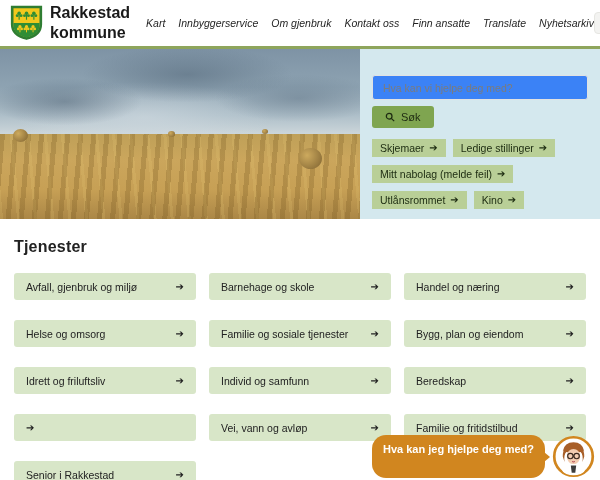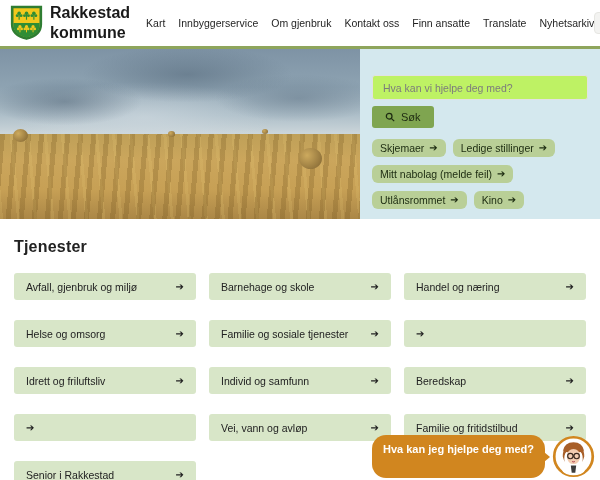--- a/index.html
+++ b/index.html
@@ -4,21 +4,21 @@
 <style>
   * { margin:0; padding:0; box-sizing:border-box; }
   html,body { background:#fff; }
   body { font-family:"Liberation Sans", sans-serif; color:#1f1f1f; }
   .page { position:relative; width:600px; height:480px; background:#fff; overflow:hidden; }
 
   
   .header { display:flex; align-items:center; height:46px; padding:0 8px 0 10px; background:#fff; }
   .logo { display:flex; align-items:center; gap:7px; cursor:pointer; }
   .logo-text { font-size:16px; font-weight:bold; line-height:1.25; color:#1a1a1a; white-space:pre-line; }
-  .nav { display:flex; align-items:center; gap:13px; margin-left:16px; }
+  .nav { display:flex; align-items:center; gap:13px; margin-left:16px;font-style:italic; }
   .nav-link { font-size:10.5px; color:#1f1f1f; text-decoration:none; white-space:nowrap; }
   .header-actions { margin-left:auto; display:flex; gap:8px; }
   .hbtn { display:inline-flex; align-items:center; gap:4px; background:#f3f3f1; border:1px solid #e6e6e2;
           border-radius:4px; padding:4px 9px; font-size:10.5px; color:#222; cursor:pointer; }
   .hbtn .glyph { font-size:12px; line-height:1; }
   .mag { width:10px; height:10px; display:block; }
 
   .divider { height:3px; background:#8ea55c; }
 
   
@@ -38,27 +38,27 @@
       linear-gradient(180deg,#bfa058 0%,#cba65c 30%,#c7a055 65%,#ab8746 100%); }
   .bale { position:absolute; border-radius:50%;
     background:radial-gradient(circle at 35% 35%, #cdaa5e, #7e6230); }
   .bale-left   { left:13px;  top:80px;  width:15px; height:13px; }
   .bale-right  { right:38px; top:99px;  width:23px; height:21px; }
   .bale-far-1  { left:168px; top:82px;  width:7px;  height:6px; }
   .bale-far-2  { left:262px; top:80px;  width:6px;  height:5px; }
 
   .hero-panel { flex:1; background:#d4e8ee; padding:26px 12px 0; }
   .search-input { width:100%; height:25px; border:1px solid #e2e2e2; border-radius:3px;
-    padding:0 10px; font-size:10.5px; font-family:"Liberation Sans",sans-serif; color:#333; background:#bef264; }
+    padding:0 10px; font-size:10.5px; font-family:"Liberation Sans",sans-serif; color:#333; background:#3b82f6; }
   .search-input::placeholder { color:#7c7c7c; }
   .sok-btn { margin-top:6px; display:inline-flex; align-items:center; gap:6px; background:#7fa550;
     border:none; border-radius:3px; padding:5px 13px; font-size:11px; color:#1e2b12;
     font-family:"Liberation Sans",sans-serif; cursor:pointer; }
   .chips { margin-top:11px; display:flex; flex-wrap:wrap; gap:8px 7px; }
-  .chip { display:inline-flex; align-items:center; gap:5px; background:#b9cf97; border-radius:6px;
+  .chip { display:inline-flex; align-items:center; gap:5px; background:#b9cf97; border-radius:0;
     padding:3px 8px; font-size:10.5px; color:#1c2b10; text-decoration:none; cursor:pointer; }
   .arrow { font-size:10px; color:#1c2b10; line-height:1; }
 
   
   .services { padding:19px 14px 0; }
   .services-title { font-size:16px; font-weight:bold; color:#222; letter-spacing:.2px; }
   .grid { margin-top:17px; display:grid; grid-template-columns:repeat(3,1fr); gap:20px 13px; }
   .tile { display:flex; align-items:center; justify-content:space-between; height:27px;
     background:#d8e6c8; border-radius:3px; padding:0 12px; font-size:10.5px; color:#222;
     text-decoration:none; cursor:pointer; }
@@ -197,20 +197,21 @@
         </a>
         <a class="tile" href="#">
           <span>Helse og omsorg</span>
           <span class="arrow">➔</span>
         </a>
         <a class="tile" href="#">
           <span>Familie og sosiale tjenester</span>
           <span class="arrow">➔</span>
         </a>
         <a class="tile" href="#">
+          <span>Bygg, plan og eiendom</span>
           <span class="arrow">➔</span>
         </a>
         <a class="tile" href="#">
           <span>Idrett og friluftsliv</span>
           <span class="arrow">➔</span>
         </a>
         <a class="tile" href="#">
           <span>Individ og samfunn</span>
           <span class="arrow">➔</span>
         </a>

